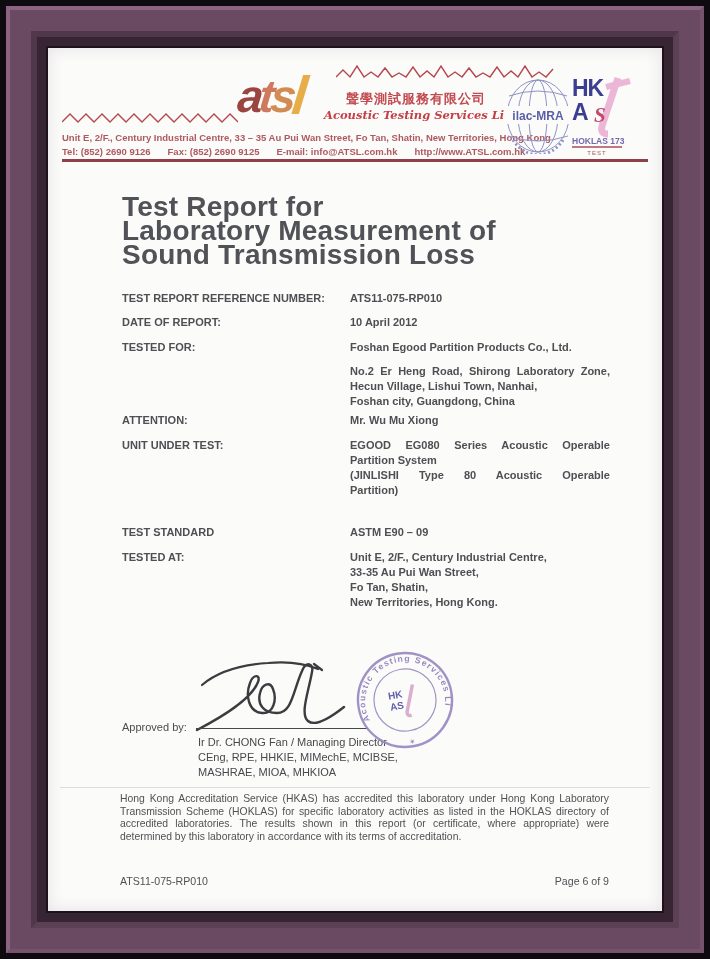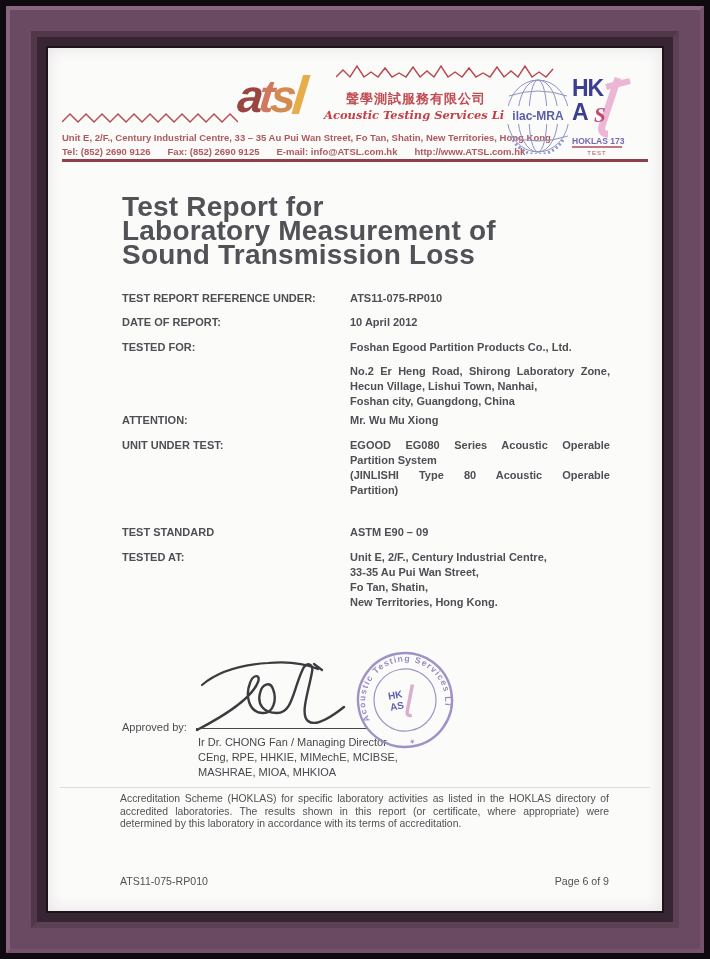--- a/index.html
+++ b/index.html
@@ -119,21 +119,21 @@
   </svg>
 
   <div class="abs title">
     <div>Test Report for</div>
     <div>Laboratory Measurement of</div>
     <div>Sound Transmission Loss</div>
   </div>
 
   <div class="abs fields">
     <div class="frow" style="margin-bottom:9px">
-      <div>TEST REPORT REFERENCE UNDER:</div>
+      <div>TEST REPORT REFERENCE NUMBER:</div>
       <div>ATS11-075-RP010</div>
     </div>
     <div class="frow" style="margin-bottom:10px">
       <div>DATE OF REPORT:</div>
       <div>10 April 2012</div>
     </div>
     <div class="frow" style="margin-bottom:9px">
       <div>TESTED FOR:</div>
       <div>Foshan Egood Partition Products Co., Ltd.</div>
     </div>
@@ -199,21 +199,22 @@
     </text>
     <text x="50" y="95" text-anchor="middle" font-size="8" fill="#8f80bd">✶</text>
     <path d="M60,36 L50,62 Q49,67 54,66" fill="none" stroke="#d9a8cc" stroke-width="3.5"></path>
     <text x="34" y="47" font-size="10" font-weight="900" fill="#5553a8" font-family="Liberation Sans, sans-serif">HK</text>
     <text x="34" y="58" font-size="10" font-weight="900" fill="#5553a8" font-family="Liberation Sans, sans-serif">AS</text>
   </svg>
 
   <div class="abs sep"></div>
 
   <div class="abs para">
-    <div class="jline">Accreditation Scheme (HOKLAS) for specific laboratory activities as listed in the HOKLAS directory of</div>
+    <div class="jline">Hong Kong Accreditation Service (HKAS) has accredited this laboratory under Hong Kong Laboratory</div>
+    <div class="jline">Transmission Scheme (HOKLAS) for specific laboratory activities as listed in the HOKLAS directory of</div>
     <div class="jline">accredited laboratories. The results shown in this report (or certificate, where appropriate) were</div>
     <div>determined by this laboratory in accordance with its terms of accreditation.</div>
   </div>
 
 
   <div class="abs refrow">
     <span>ATS11-075-RP010</span>
     <span>Page 6 of 9</span>
   </div>
 

